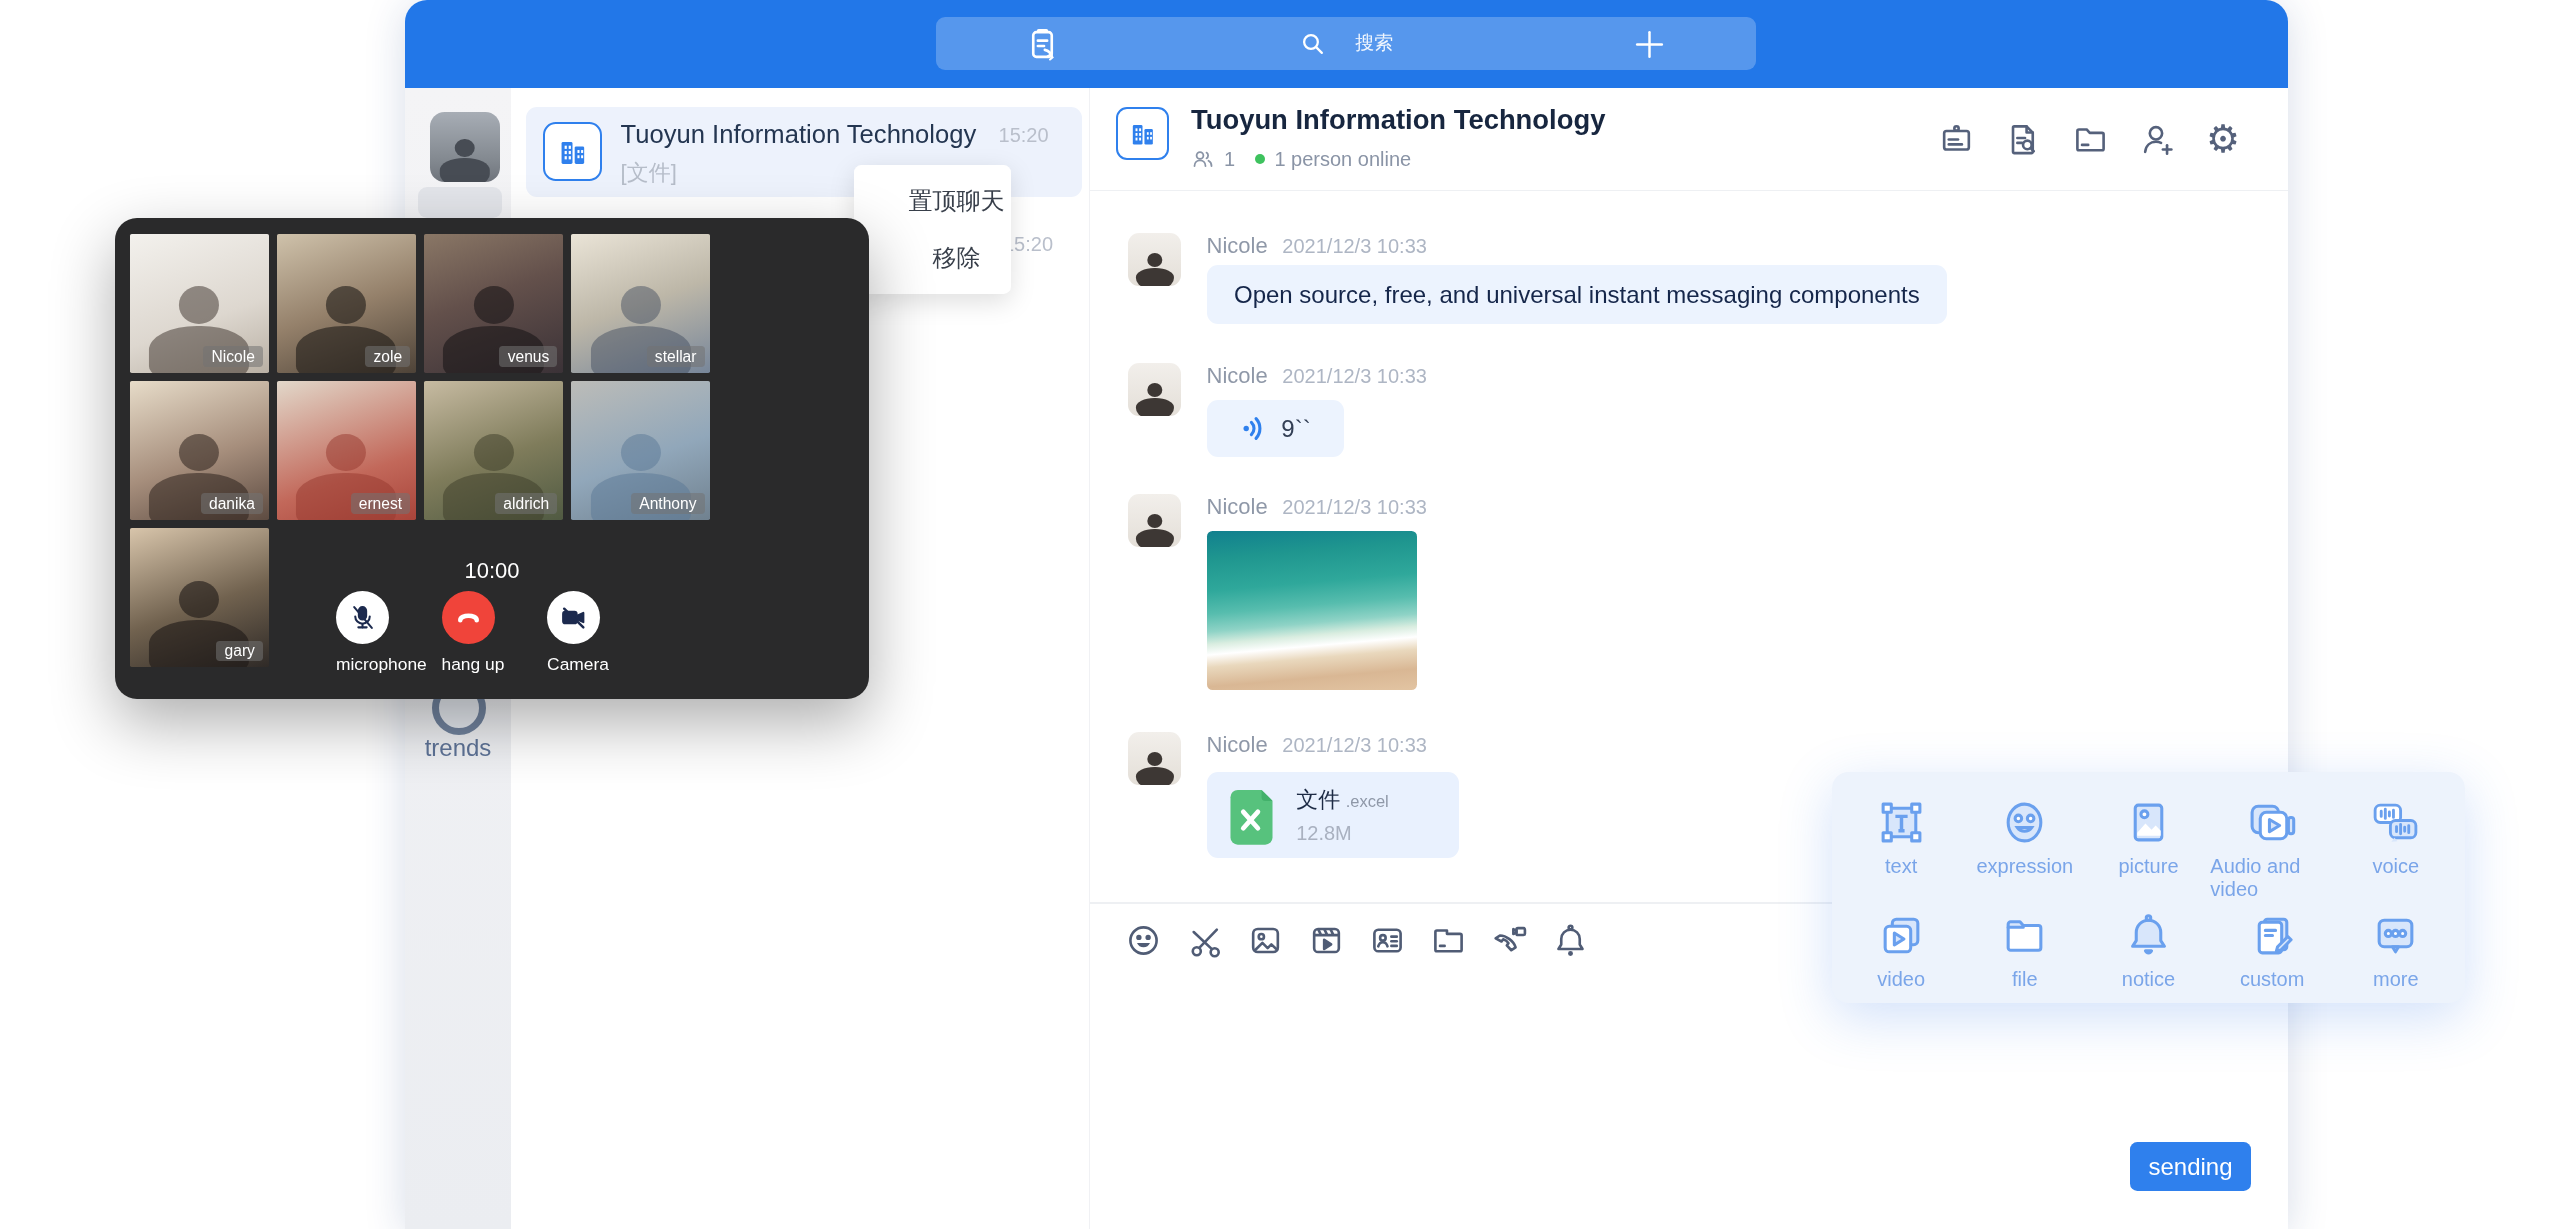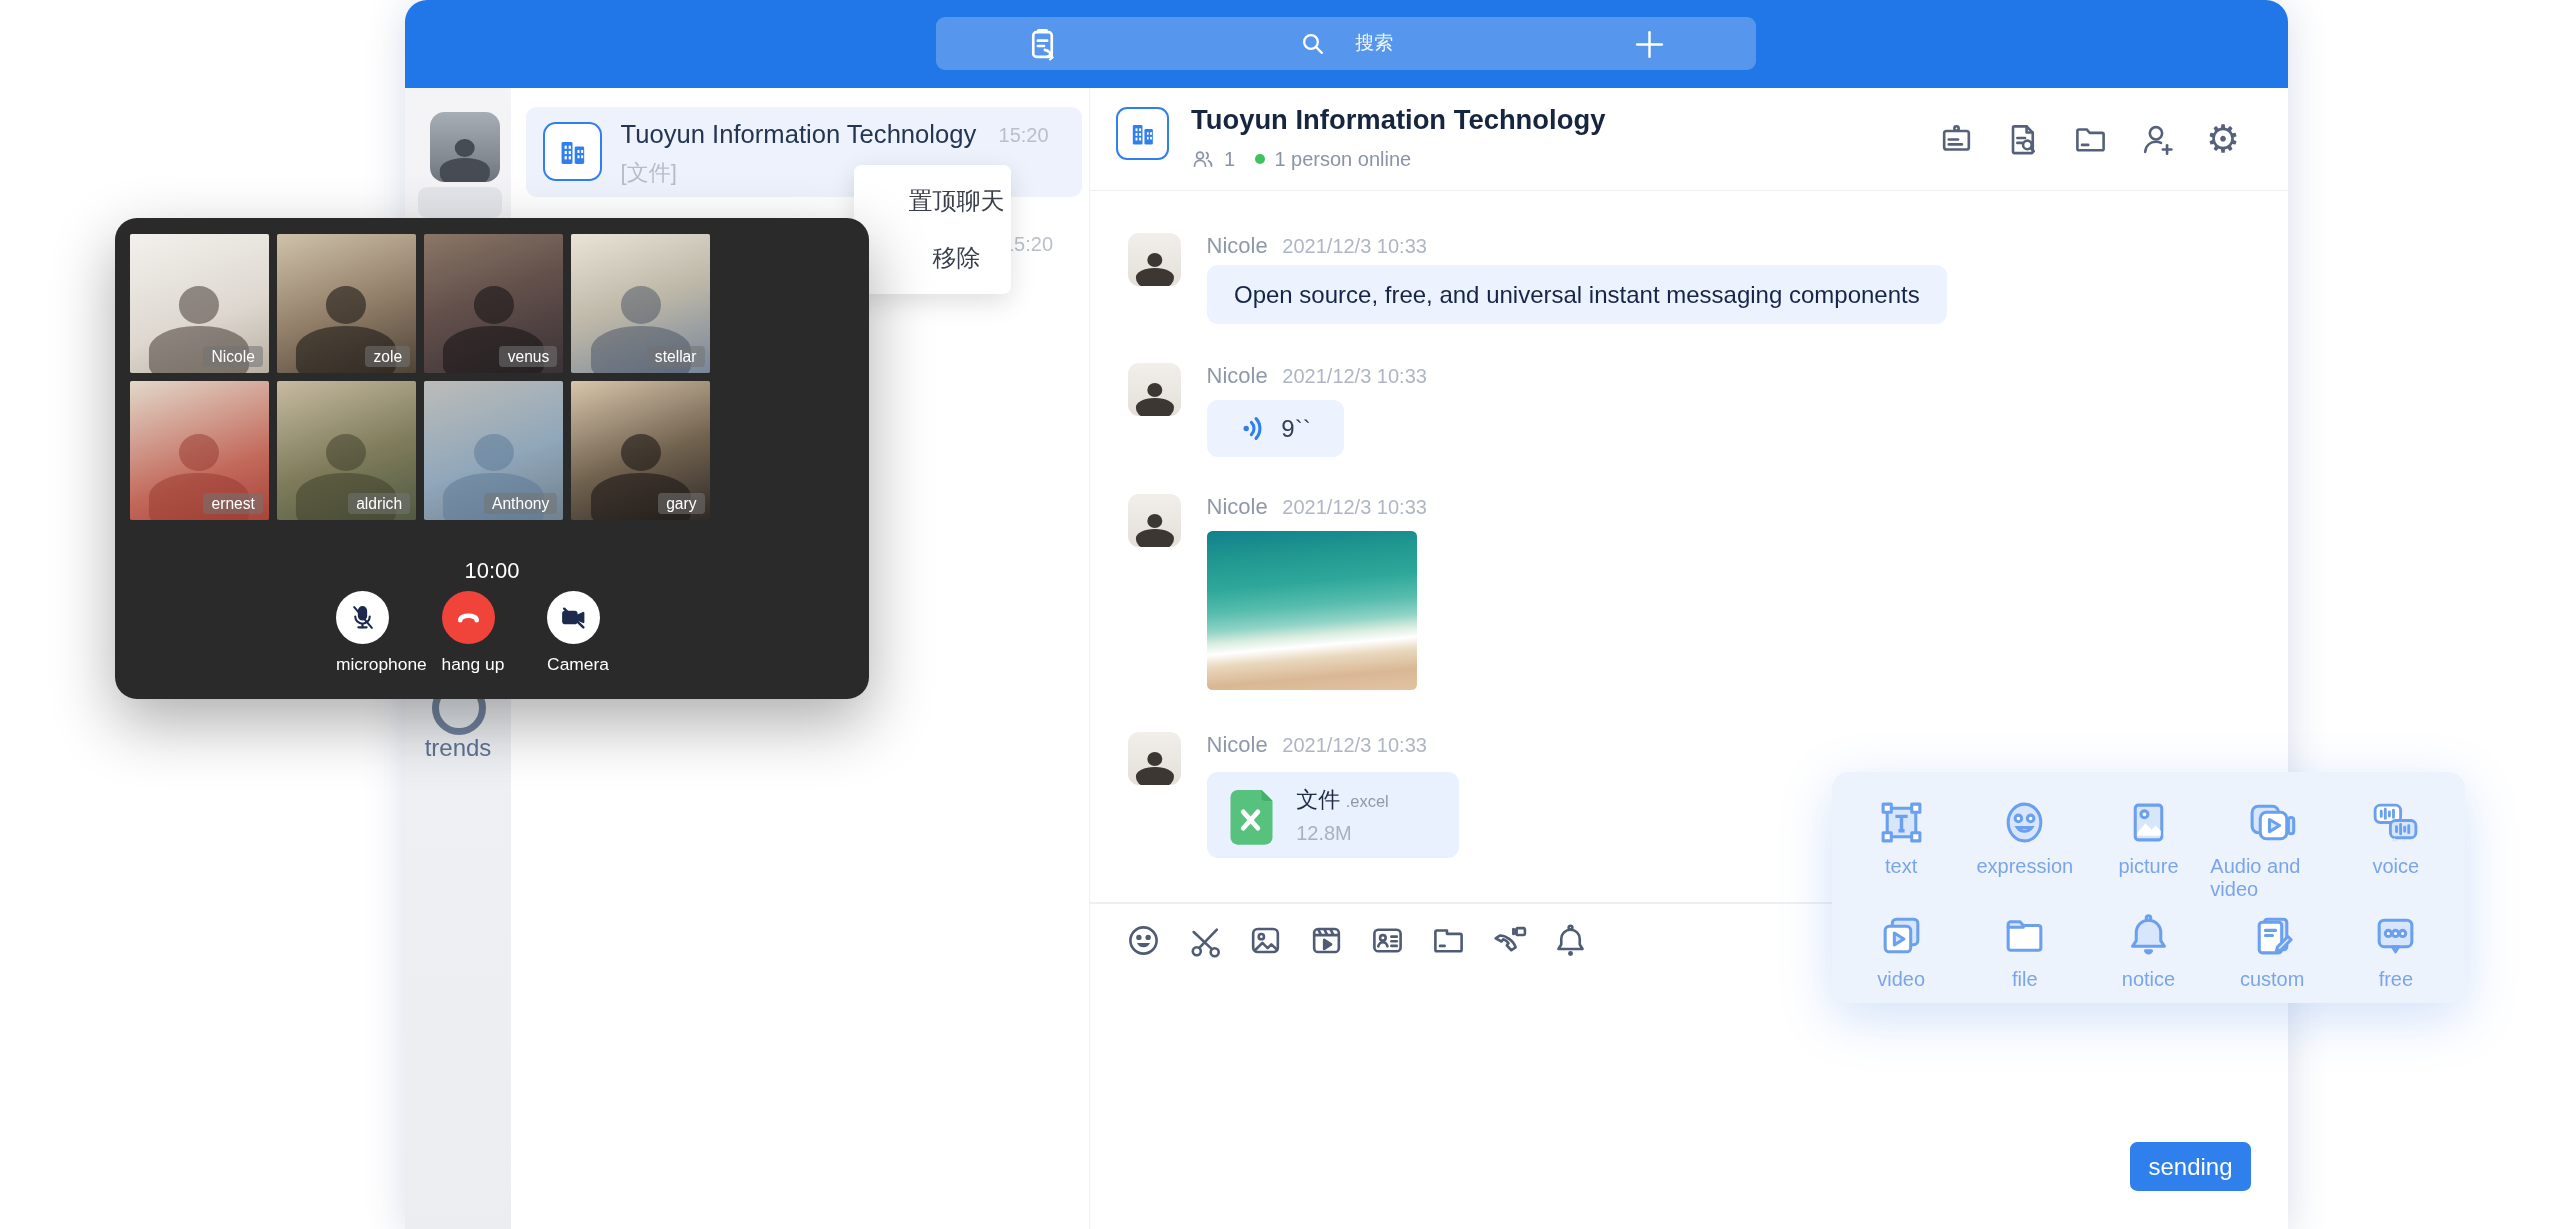--- a/index.html
+++ b/index.html
@@ -412,20 +412,24 @@
           <span class="tag">zole</span>
         </div>
       <div class="tile t4">
           <span class="sil" style="--sc:rgba(25,22,24,.6)"></span>
           <span class="tag">venus</span>
         </div>
       <div class="tile t5">
           <span class="sil" style="--sc:rgba(60,70,90,.45)"></span>
           <span class="tag">stellar</span>
         </div>
+      <div class="tile t6">
+          <span class="sil" style="--sc:rgba(45,35,30,.55)"></span>
+          <span class="tag">danika</span>
+        </div>
       <div class="tile t7">
           <span class="sil" style="--sc:rgba(150,55,45,.5)"></span>
           <span class="tag">ernest</span>
         </div>
       <div class="tile t8">
           <span class="sil" style="--sc:rgba(60,60,40,.5)"></span>
           <span class="tag">aldrich</span>
         </div>
       <div class="tile t9">
           <span class="sil" style="--sc:rgba(90,120,150,.5)"></span>
@@ -572,18 +576,18 @@
     <div class="pitem">
       <span class="pic">
         <svg width="49" height="49" viewBox="0 0 24 24" fill="none" stroke="#6aa0ee" stroke-width="1.5" stroke-linejoin="round">
           <rect x="4" y="4.5" width="16" height="13" rx="2.5" fill="#d8e6fb"></rect>
           <circle cx="8.5" cy="11" r="1.5" fill="#fff"></circle>
             <circle cx="12" cy="11" r="1.5" fill="#fff"></circle>
             <circle cx="15.5" cy="11" r="1.5" fill="#fff"></circle>
           <path d="M10.5 17.5l1.5 2.5 1.5-2.5z" fill="#d8e6fb"></path>
         </svg>
       </span>
-      <span>free</span>
+      <span>more</span>
     </div>
   </div>
 
 </div>
 
 
 </body></html>

